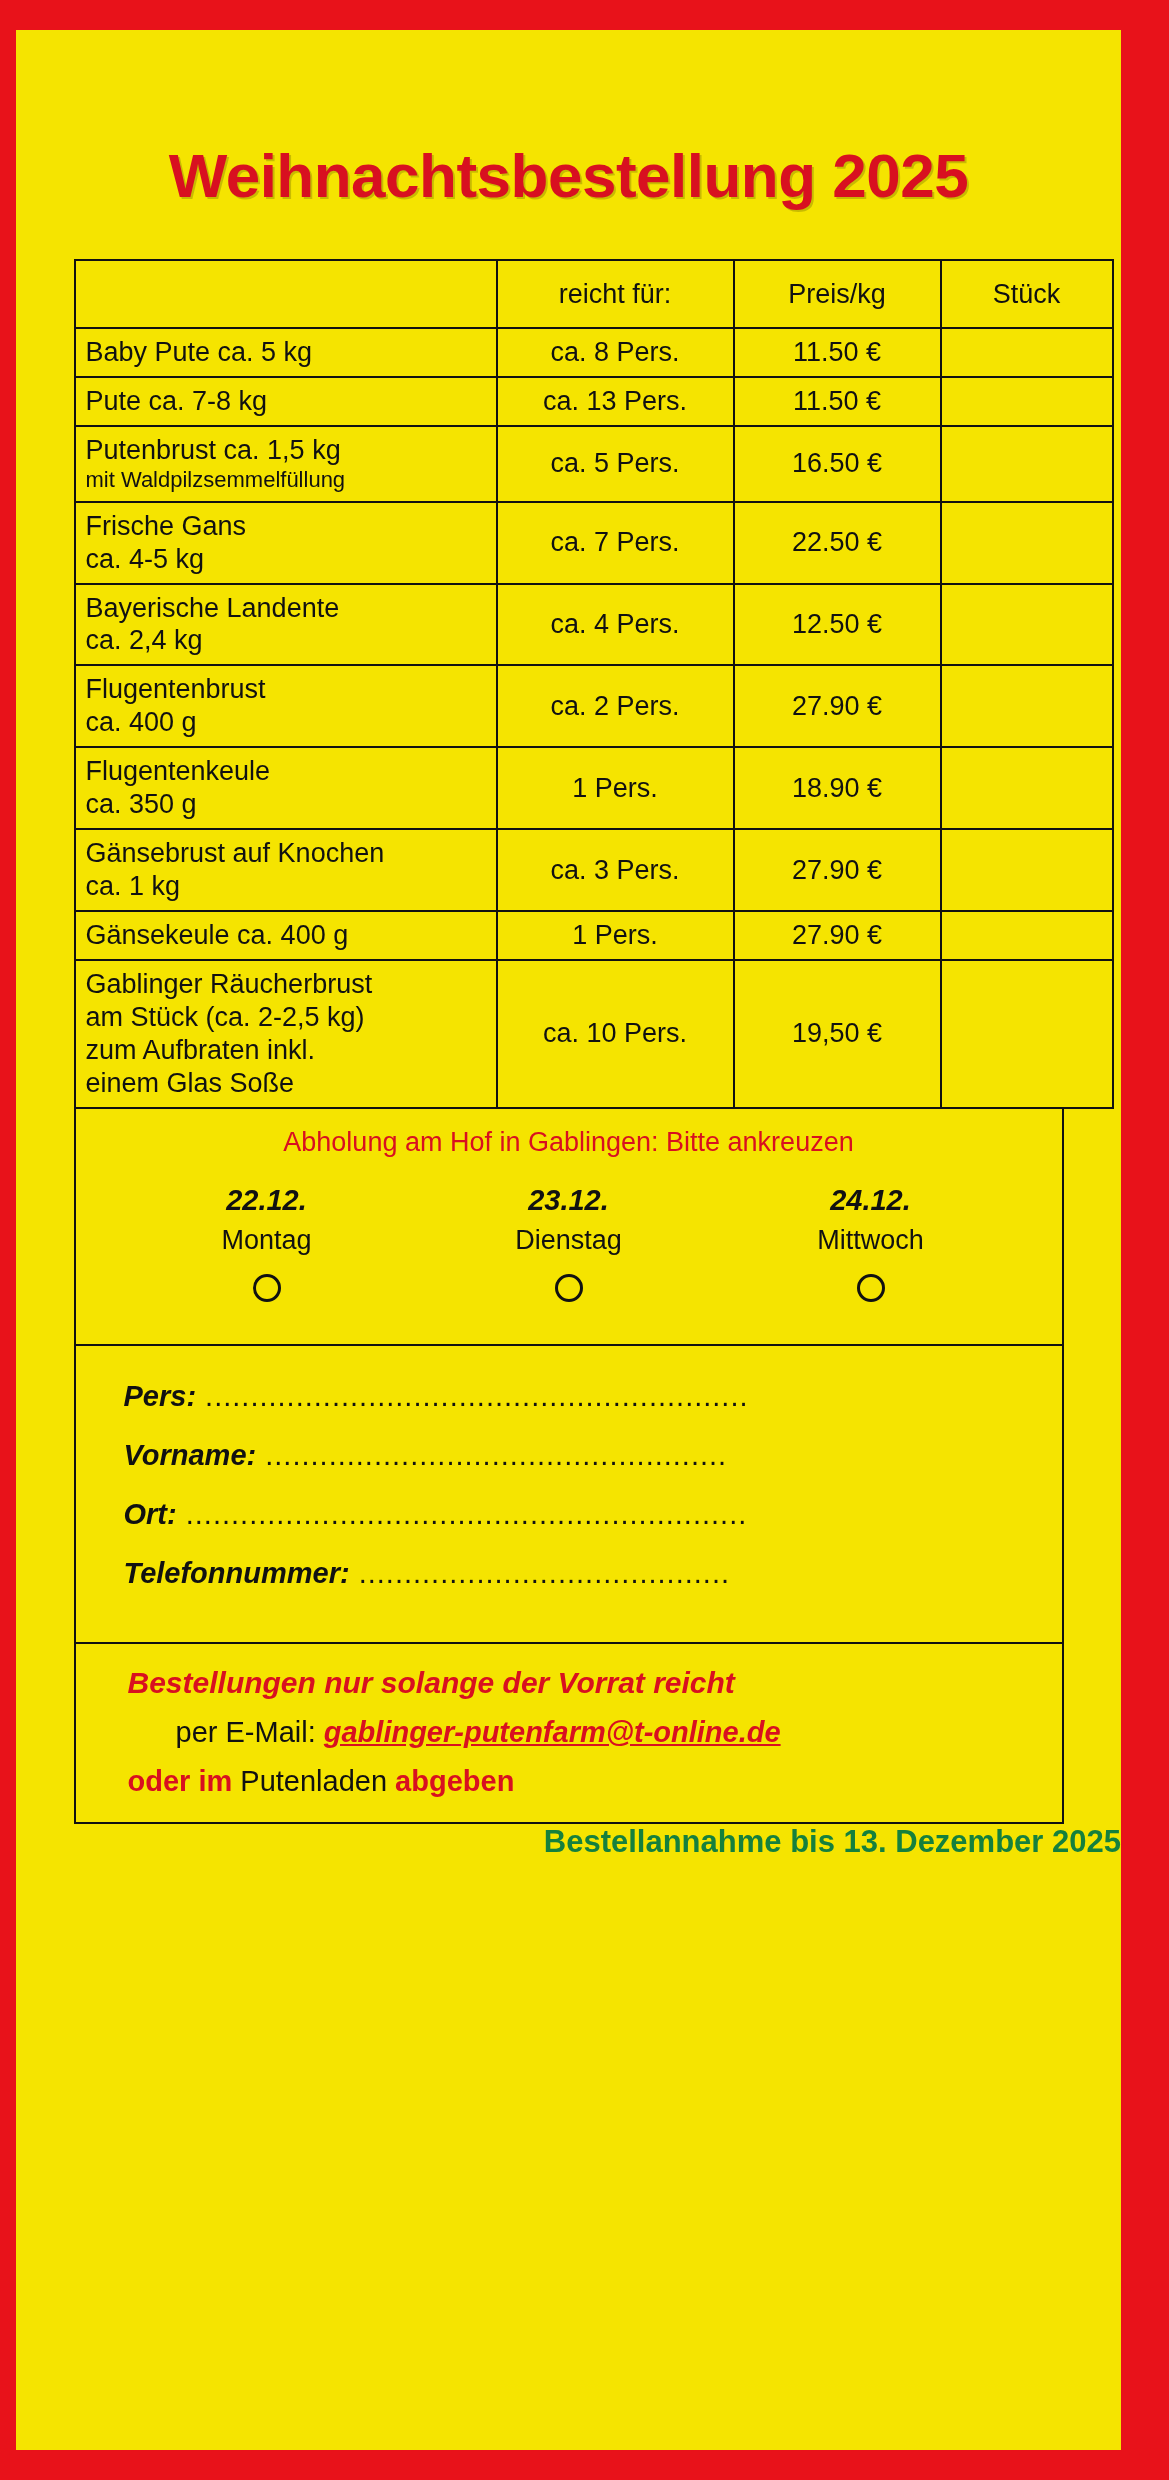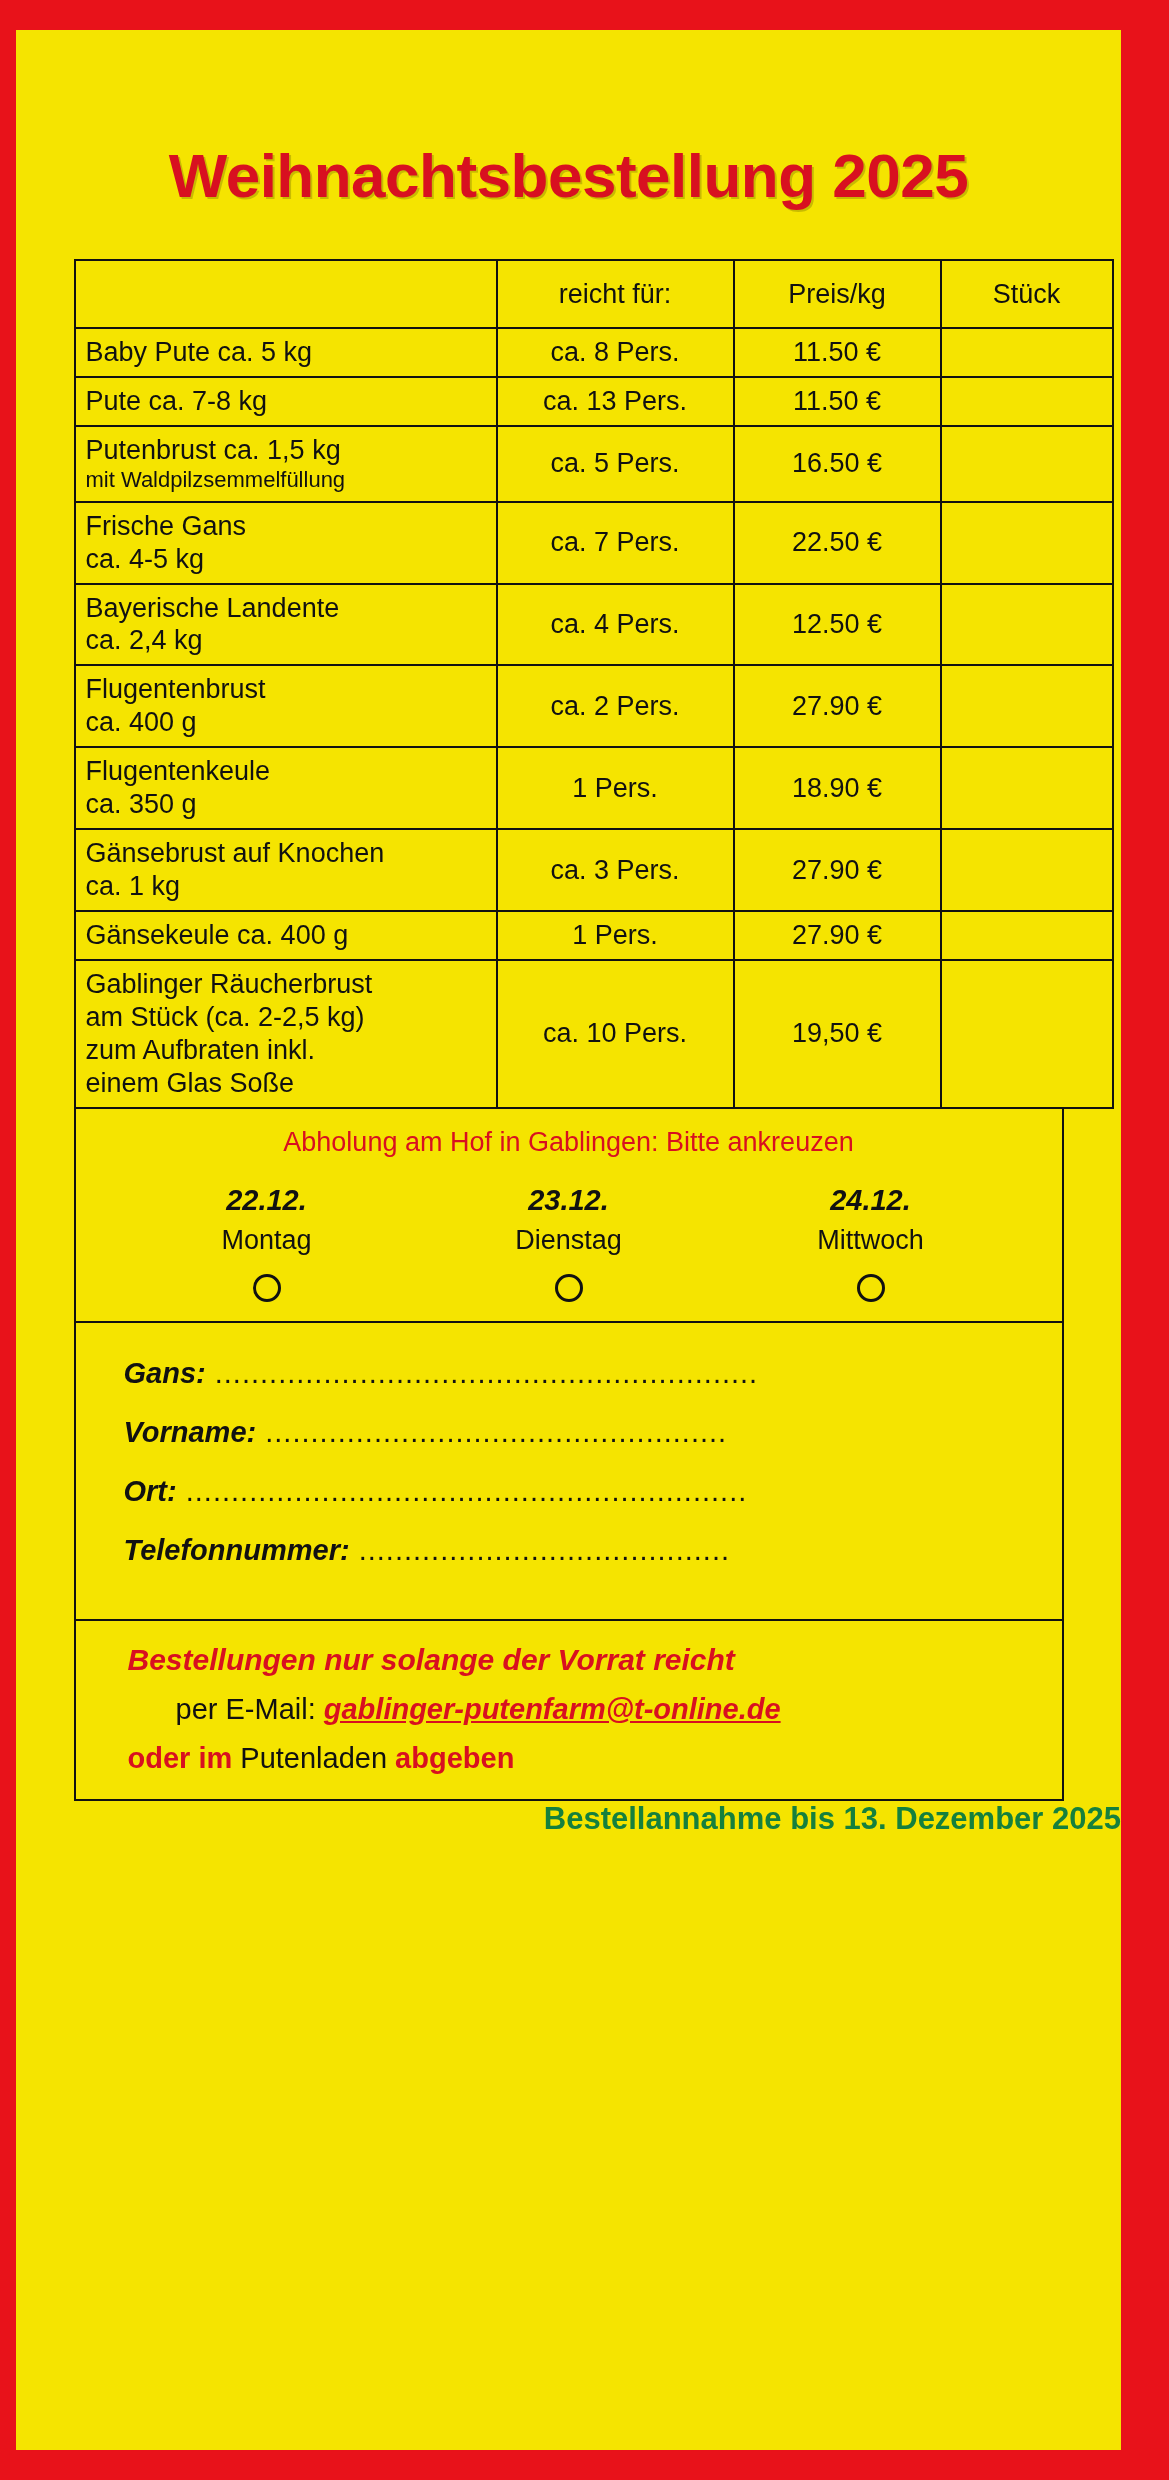--- a/index.html
+++ b/index.html
@@ -66,21 +66,21 @@
     display: block;
   }
   .line2 { display: block; }
 
   .pickup-box {
     margin: 0 auto;
     width: 990px;
     border: 2px solid #111;
     border-top: none;
     box-sizing: border-box;
-    padding: 18px 0 19px 0;
+    padding: 18px 0 42px 0;
   }
   .pickup-title {
     text-align: center;
     color: #d81020;
     font-size: 27px;
     margin-bottom: 26px;
   }
   .dates {
     display: flex;
     justify-content: space-around;
@@ -297,21 +297,21 @@
       <div class="date-col">
         <div class="date-num">24.12.</div>
         <div class="date-day">Mittwoch</div>
         <div class="circle"></div>
       </div>
     </div>
   </div>
 
   <div class="fields-box">
     <div class="field">
-      <span class="lab">Gans:</span><span class="dots"> ............................................................</span>
+      <span class="lab">Pers:</span><span class="dots"> ............................................................</span>
     </div>
     <div class="field">
       <span class="lab">Vorname:</span><span class="dots"> ...................................................</span>
     </div>
     <div class="field">
       <span class="lab">Ort:</span><span class="dots"> ..............................................................</span>
     </div>
     <div class="field">
       <span class="lab">Telefonnummer:</span><span class="dots"> .........................................</span>
     </div>

